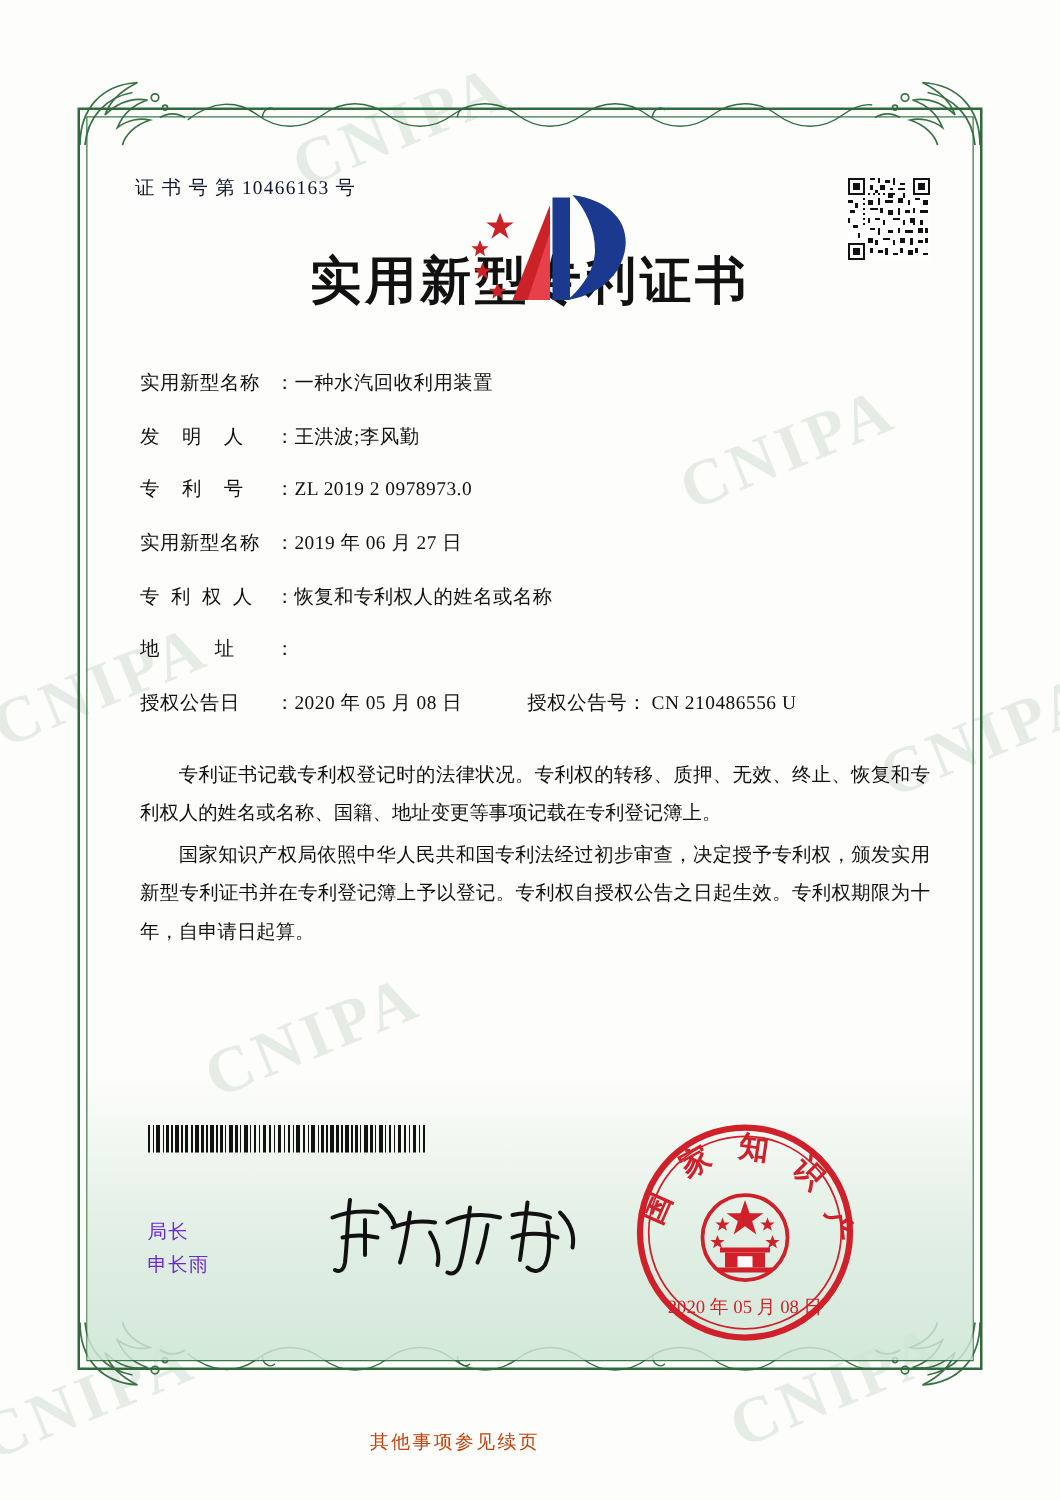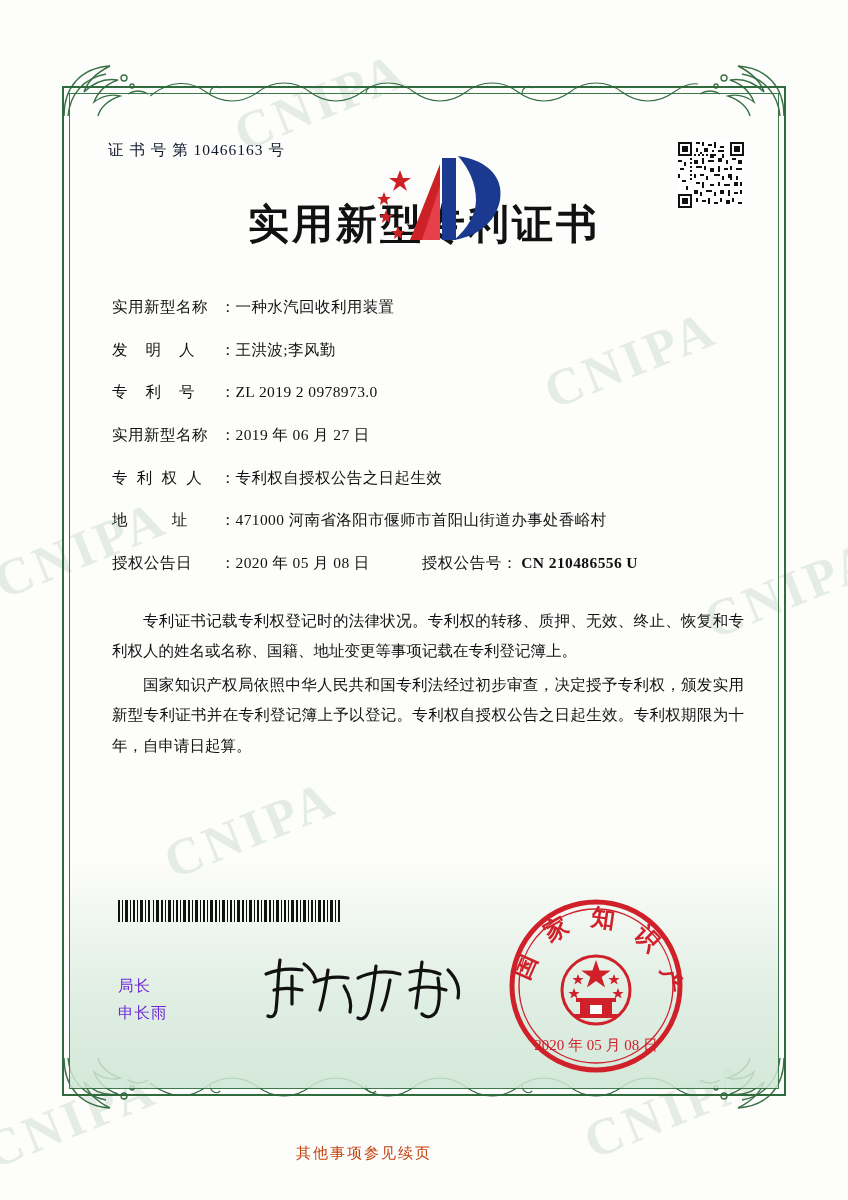--- a/index.html
+++ b/index.html
@@ -443,35 +443,34 @@
         <span class="field-value">ZL 2019 2 0978973.0</span>
       </div>
       <div class="field-row">
         <span class="field-label">实用新型名称</span>
         <span class="field-colon">：</span>
         <span class="field-value">2019 年 06 月 27 日</span>
       </div>
       <div class="field-row">
         <span class="field-label">专  利  权  人</span>
         <span class="field-colon">：</span>
-        <span class="field-value">专利权自授权公告之日起生效</span>
+        <span class="field-value">恢复和专利权人的姓名或名称</span>
       </div>
       <div class="field-row">
         <span class="field-label">地          址</span>
         <span class="field-colon">：</span>
-        <span class="field-value">471000 河南省洛阳市偃师市首阳山街道办事处香峪村</span>
       </div>
       <div class="field-row dual">
         <span class="field-label">授权公告日</span>
         <span class="field-colon">：</span>
         <span class="field-value">2020 年 05 月 08 日</span>
         <span class="grant-gap"></span>
         <span class="inline-label">授权公告号</span>
         <span class="field-colon">：</span>
-        <span class="field-value" style="margin-left:4px;font-weight:bold;">CN 210486556 U</span>
+        <span class="field-value" style="margin-left:4px;">CN 210486556 U</span>
       </div>
     </div>
 
     <div id="paragraphs">
       <p>专利证书记载专利权登记时的法律状况。专利权的转移、质押、无效、终止、恢复和专利权人的姓名或名称、国籍、地址变更等事项记载在专利登记簿上。</p>
       <p>国家知识产权局依照中华人民共和国专利法经过初步审查，决定授予专利权，颁发实用新型专利证书并在专利登记簿上予以登记。专利权自授权公告之日起生效。专利权期限为十年，自申请日起算。</p>
     </div>
 
   </div>
 

